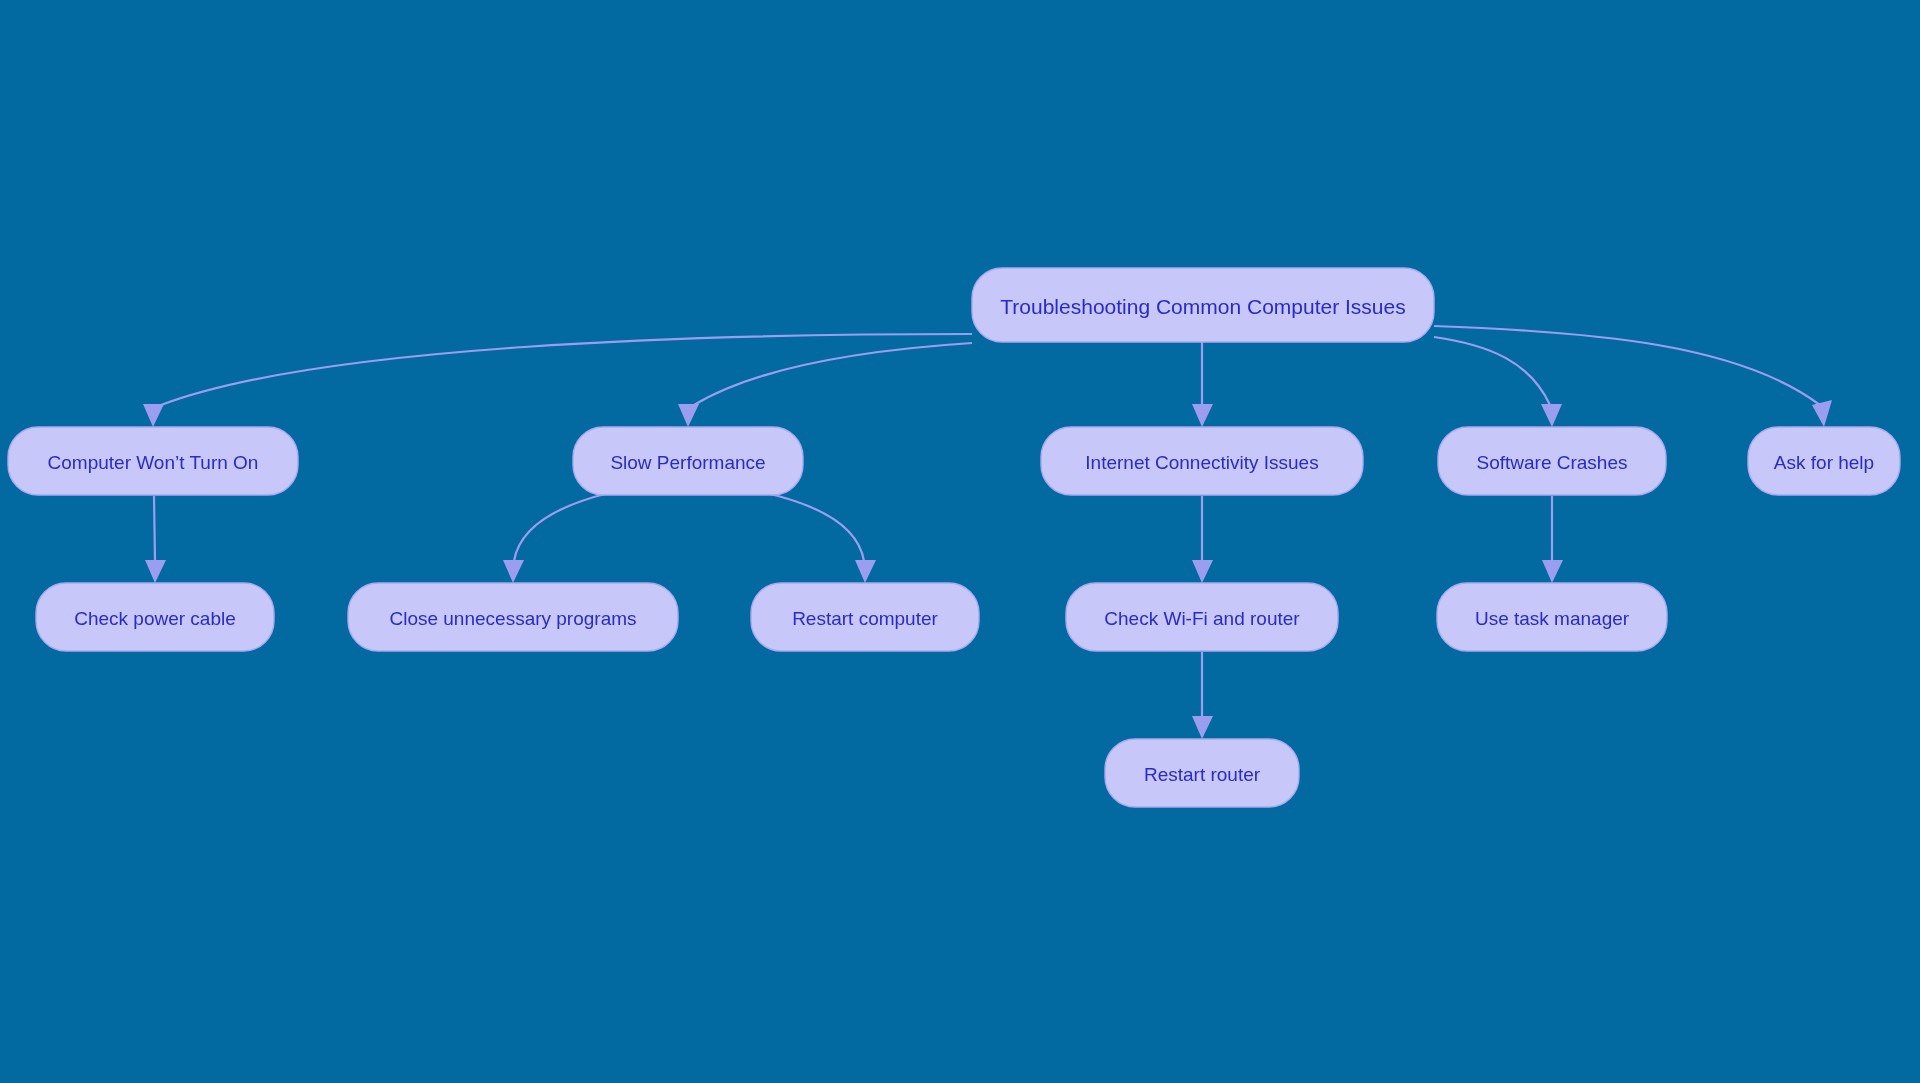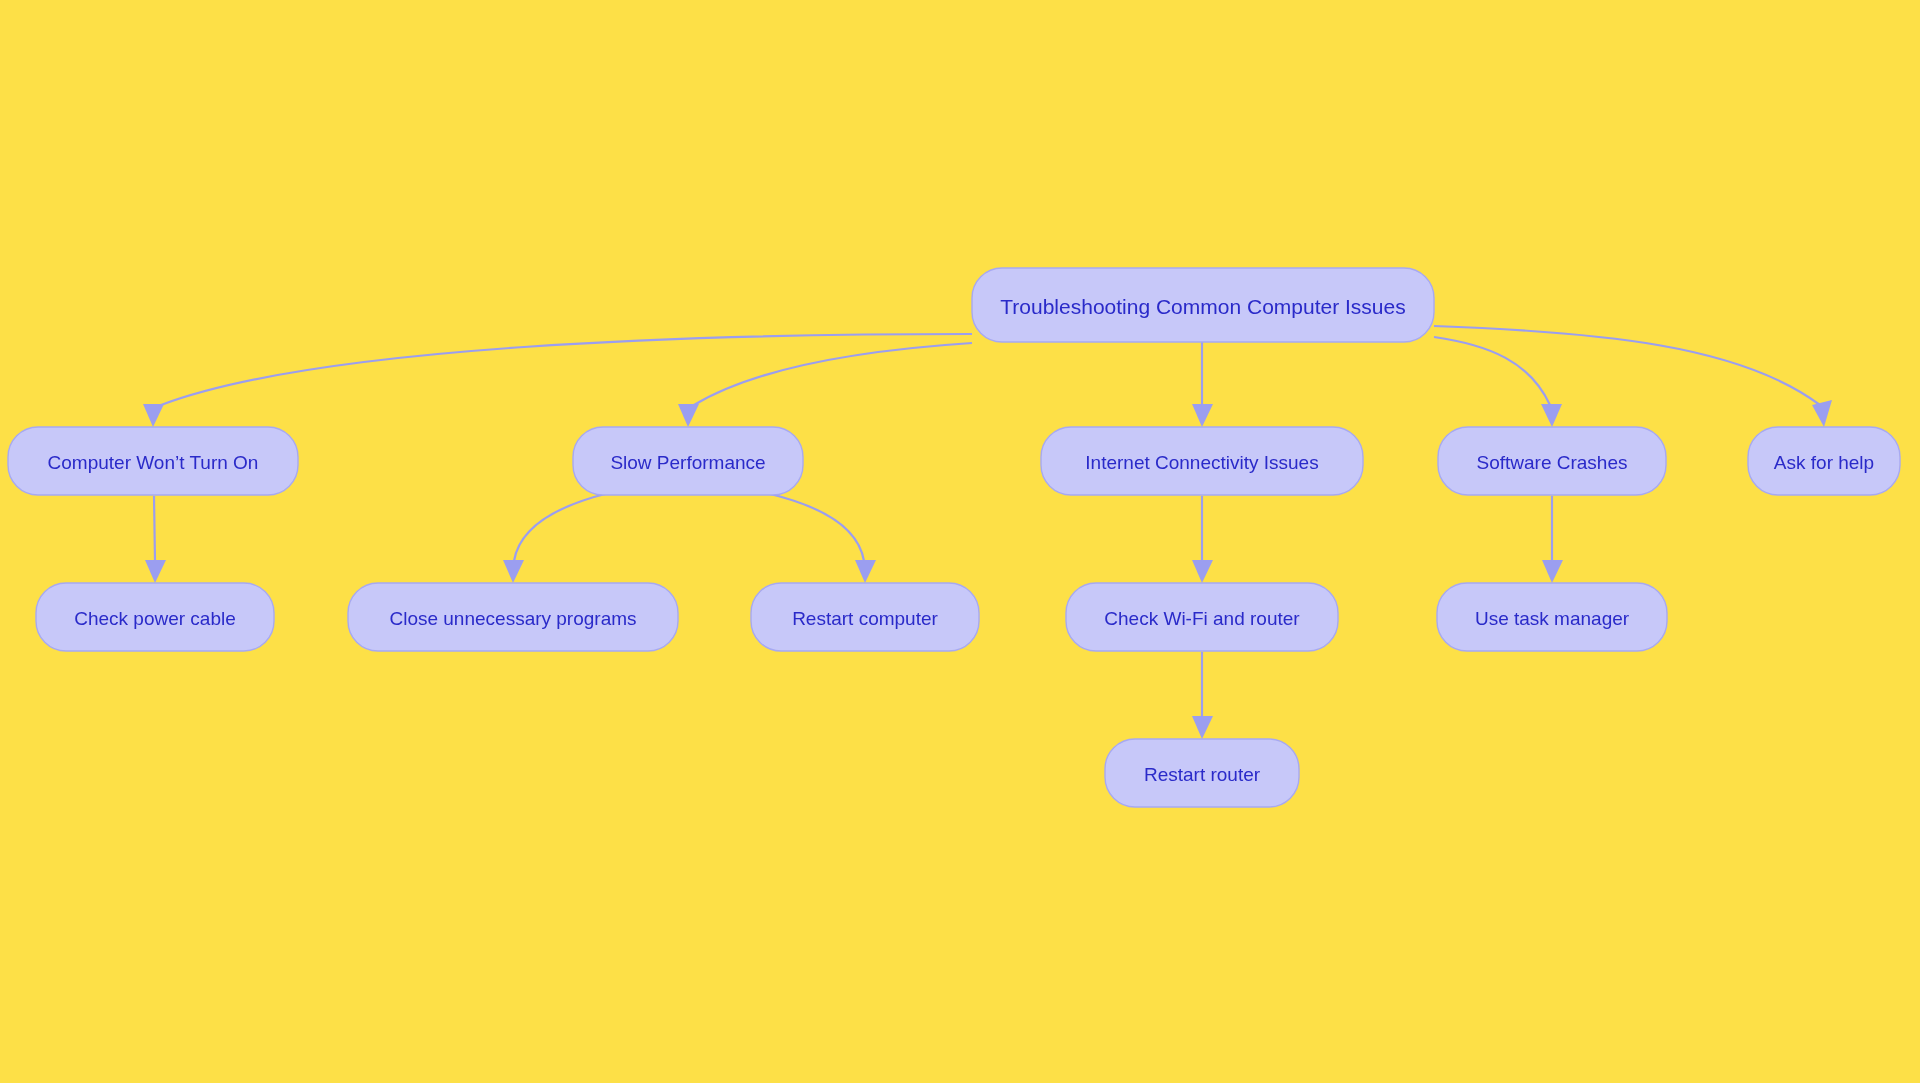--- a/index.html
+++ b/index.html
@@ -43,21 +43,21 @@
   .edge-arrow {
     stroke: none;
   }
   g[data-interactable="true"] {
     cursor: default;
   }
 </style>
 </head>
 <body style="background: rgb(255, 255, 255);">
 
-<div id="diagram-root" data-interactable="false" style="background: #fde047;">
+<div id="diagram-root" data-interactable="false" style="background: #0369a1;">
   <svg id="flowchart" viewBox="0 0 1920 1083" xmlns="http://www.w3.org/2000/svg" data-interactable="false">
     <g id="edges-layer" data-interactable="false">
         <g data-interactable="false">
           <path d="M 972 334 C 700 334 320 345 161 405" class="edge-path" stroke="#9b9ef0" data-interactable="false"></path>
           <polygon points="153,427 143,404 164,404" class="edge-arrow" fill="#9b9ef0" data-interactable="false"></polygon>
         </g>
         <g data-interactable="false">
           <path d="M 972 343 C 880 349 762 364 694 405" class="edge-path" stroke="#9b9ef0" data-interactable="false"></path>
           <polygon points="688,427 678,404 699,404" class="edge-arrow" fill="#9b9ef0" data-interactable="false"></polygon>
         </g>

